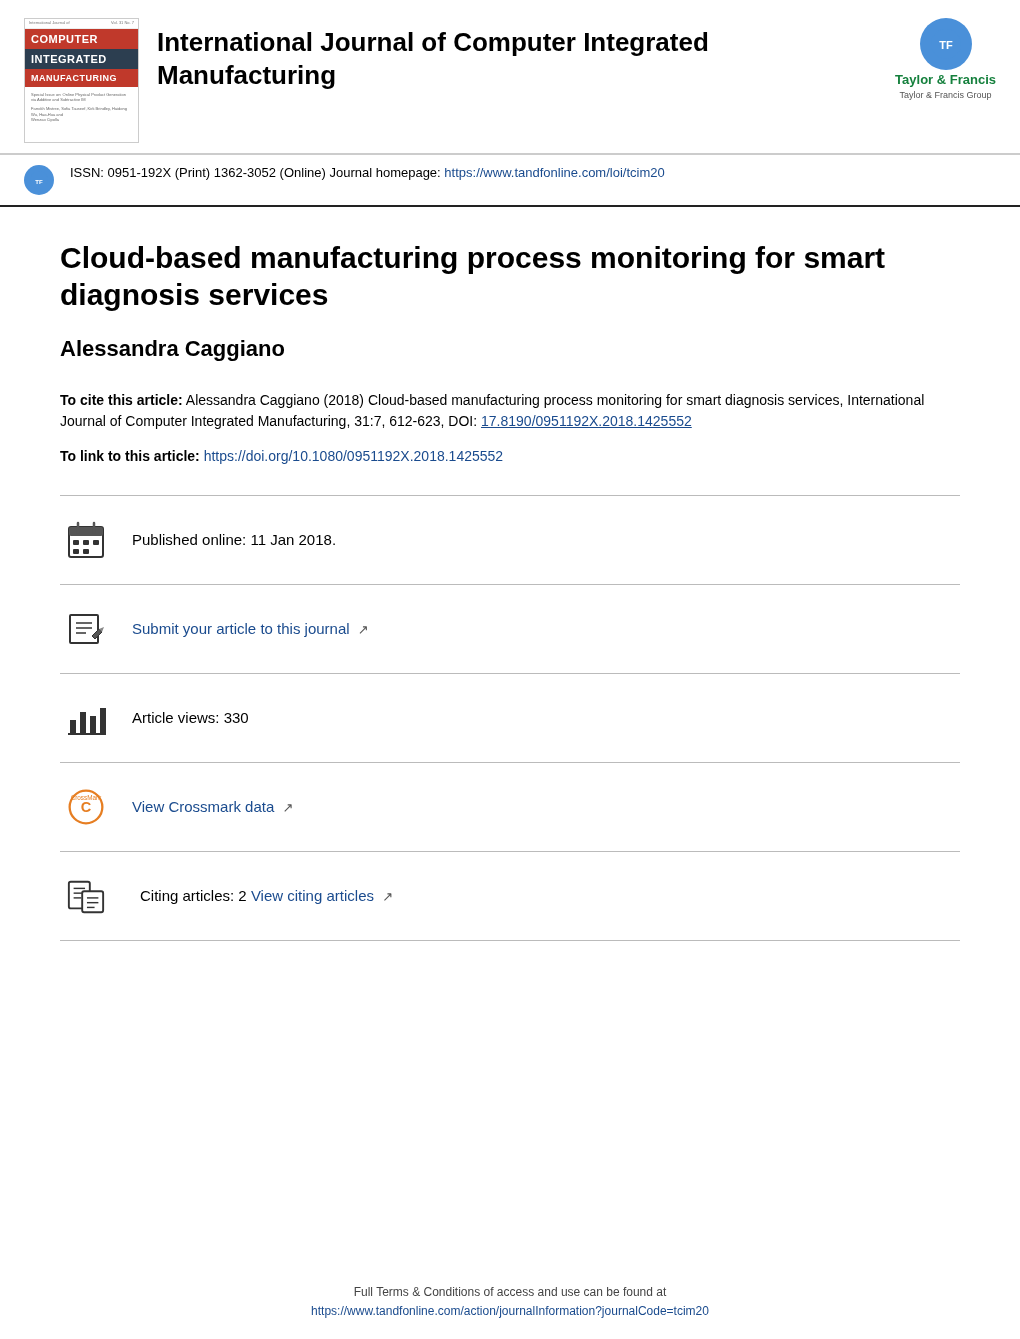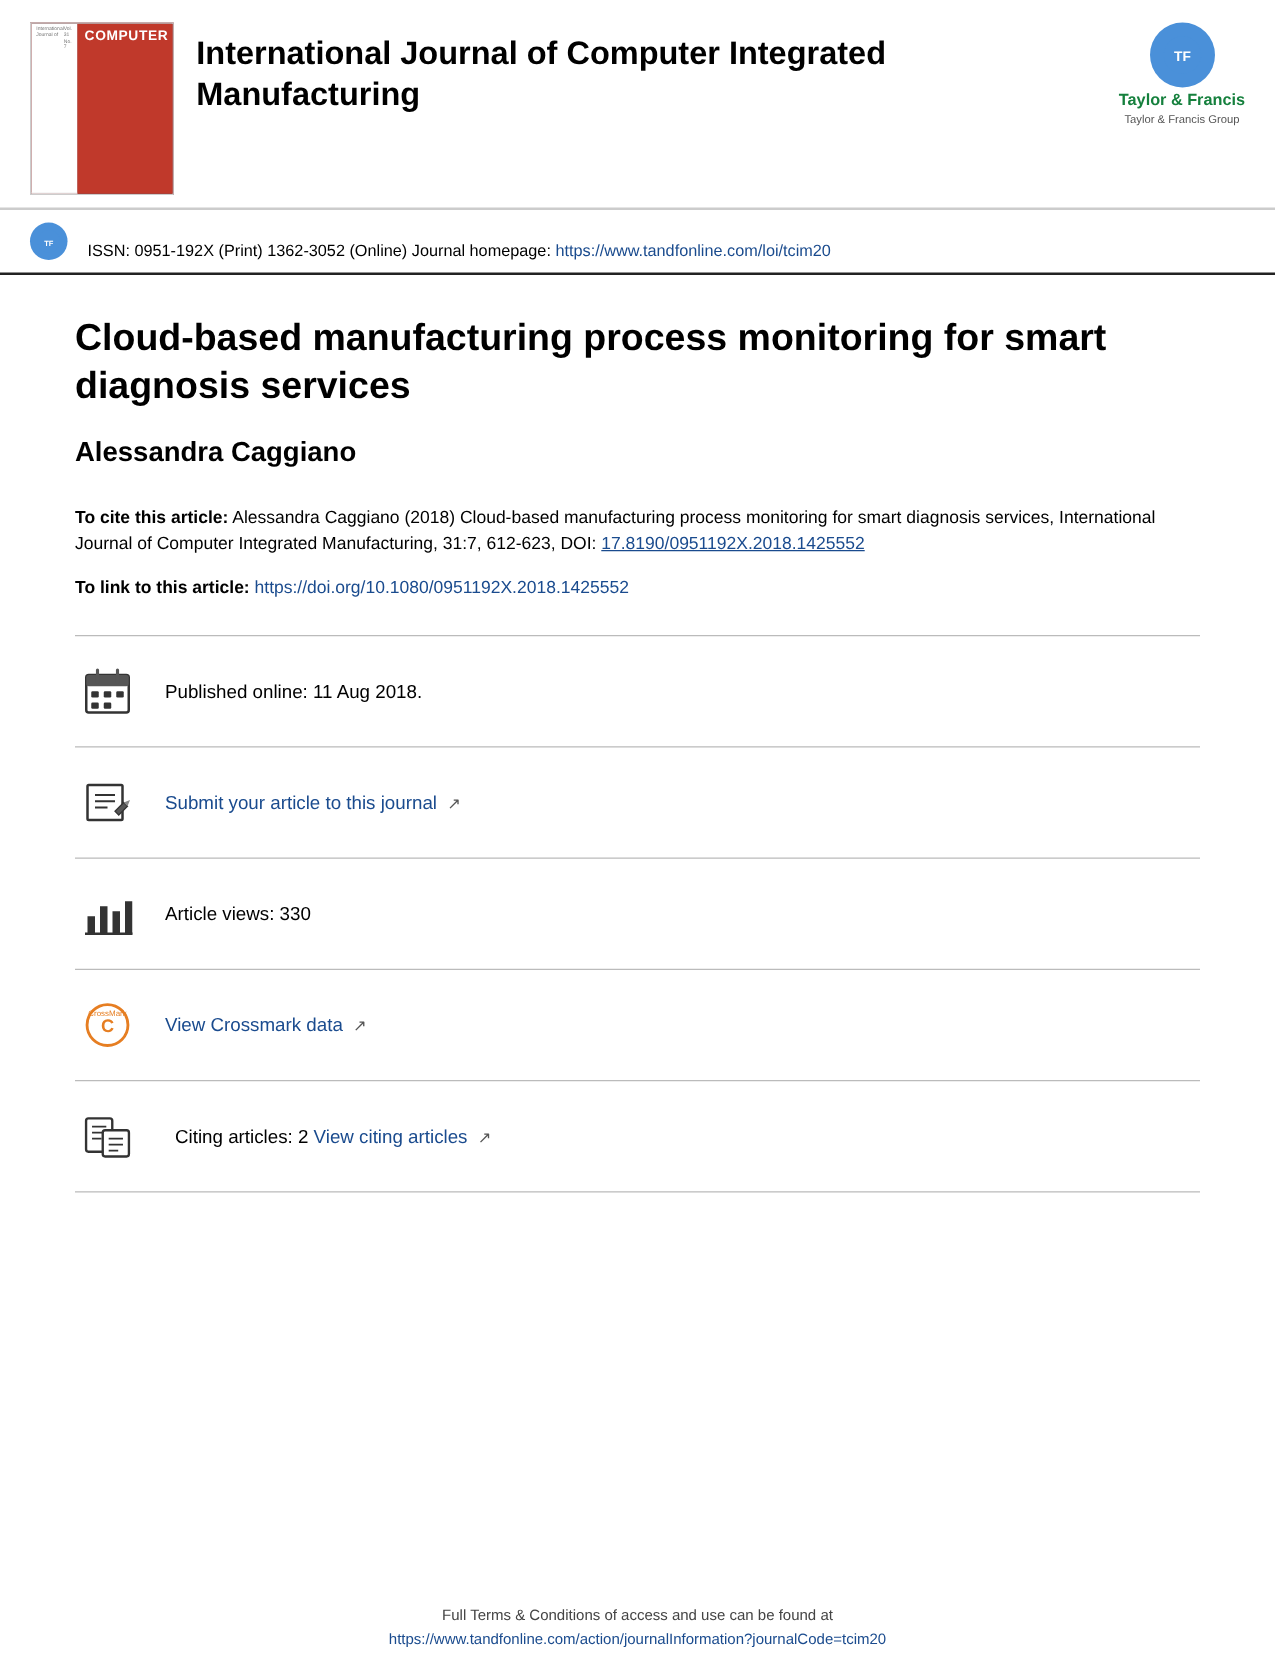--- a/index.html
+++ b/index.html
@@ -30,23 +30,23 @@
       align-items: flex-start;
       gap: 18px;
     }
     .journal-cover {
       width: 115px;
       flex-shrink: 0;
     }
     .cover-image {
       border: 1px solid #ccc;
       width: 115px;
-      background: #7f1d1d;
-      display: flex;
-      flex-direction: row;
+      background: #0ea5e9;
+      display: flex;
+      flex-direction: column;
       overflow: hidden;
     }
     .cover-top-bar {
       background: #fff;
       padding: 2px 4px;
       font-size: 5px;
       color: #555;
       line-height: 1.2;
       border-bottom: 1px solid #eee;
       display: flex;
@@ -58,21 +58,21 @@
       font-weight: bold;
       font-size: 11px;
       padding: 4px 6px;
       letter-spacing: 0.5px;
       text-align: left;
     }
     .cover-band-dark {
       background: #2c3e50;
       color: #fff;
       font-weight: bold;
-      font-size: 15px;
+      font-size: 11px;
       padding: 4px 6px;
       letter-spacing: 0.5px;
       text-align: left;
     }
     .cover-band-red2 {
       background: #c0392b;
       color: #fff;
       font-weight: bold;
       font-size: 9px;
       padding: 4px 6px;
@@ -125,21 +125,21 @@
       line-height: 1.2;
     }
     .tf-logo-sub {
       font-size: 9px;
       color: #555;
       text-align: right;
     }
     
     .issn-bar {
       display: flex;
-      align-items: flex-end;
+      align-items: flex-start;
       padding: 10px 24px;
       border-bottom: 2px solid #222;
       gap: 16px;
     }
     .issn-text {
       font-size: 13px;
       color: #000;
     }
     .issn-link {
       color: #1a4b8e;
@@ -351,21 +351,21 @@
             <rect x="3" y="7" width="34" height="9" rx="2" fill="#555"></rect>
             <line x1="12" y1="3" x2="12" y2="13" stroke="#555" stroke-width="2.5" stroke-linecap="round"></line>
             <line x1="28" y1="3" x2="28" y2="13" stroke="#555" stroke-width="2.5" stroke-linecap="round"></line>
             <rect x="7" y="20" width="6" height="5" rx="1" fill="#333"></rect>
             <rect x="17" y="20" width="6" height="5" rx="1" fill="#333"></rect>
             <rect x="27" y="20" width="6" height="5" rx="1" fill="#333"></rect>
             <rect x="7" y="29" width="6" height="5" rx="1" fill="#333"></rect>
             <rect x="17" y="29" width="6" height="5" rx="1" fill="#333"></rect>
           </svg>
         </div>
-        <div class="feature-text">Published online: 11 Aug 2018.</div>
+        <div class="feature-text">Published online: 11 Jan 2018.</div>
       </div>
 
       <div class="feature-row">
         <div class="feature-icon icon-submit">
           <svg width="40" height="40" viewBox="0 0 40 40" fill="none" xmlns="http://www.w3.org/2000/svg">
             <rect x="4" y="6" width="28" height="28" rx="1" stroke="#333" stroke-width="2" fill="white"></rect>
             <line x1="10" y1="14" x2="26" y2="14" stroke="#333" stroke-width="1.5"></line>
             <line x1="10" y1="19" x2="26" y2="19" stroke="#333" stroke-width="1.5"></line>
             <line x1="10" y1="24" x2="20" y2="24" stroke="#333" stroke-width="1.5"></line>
             <path d="M26 27 L33 20 L36 23 L29 30 Z" fill="#555" stroke="#333" stroke-width="1"></path>

